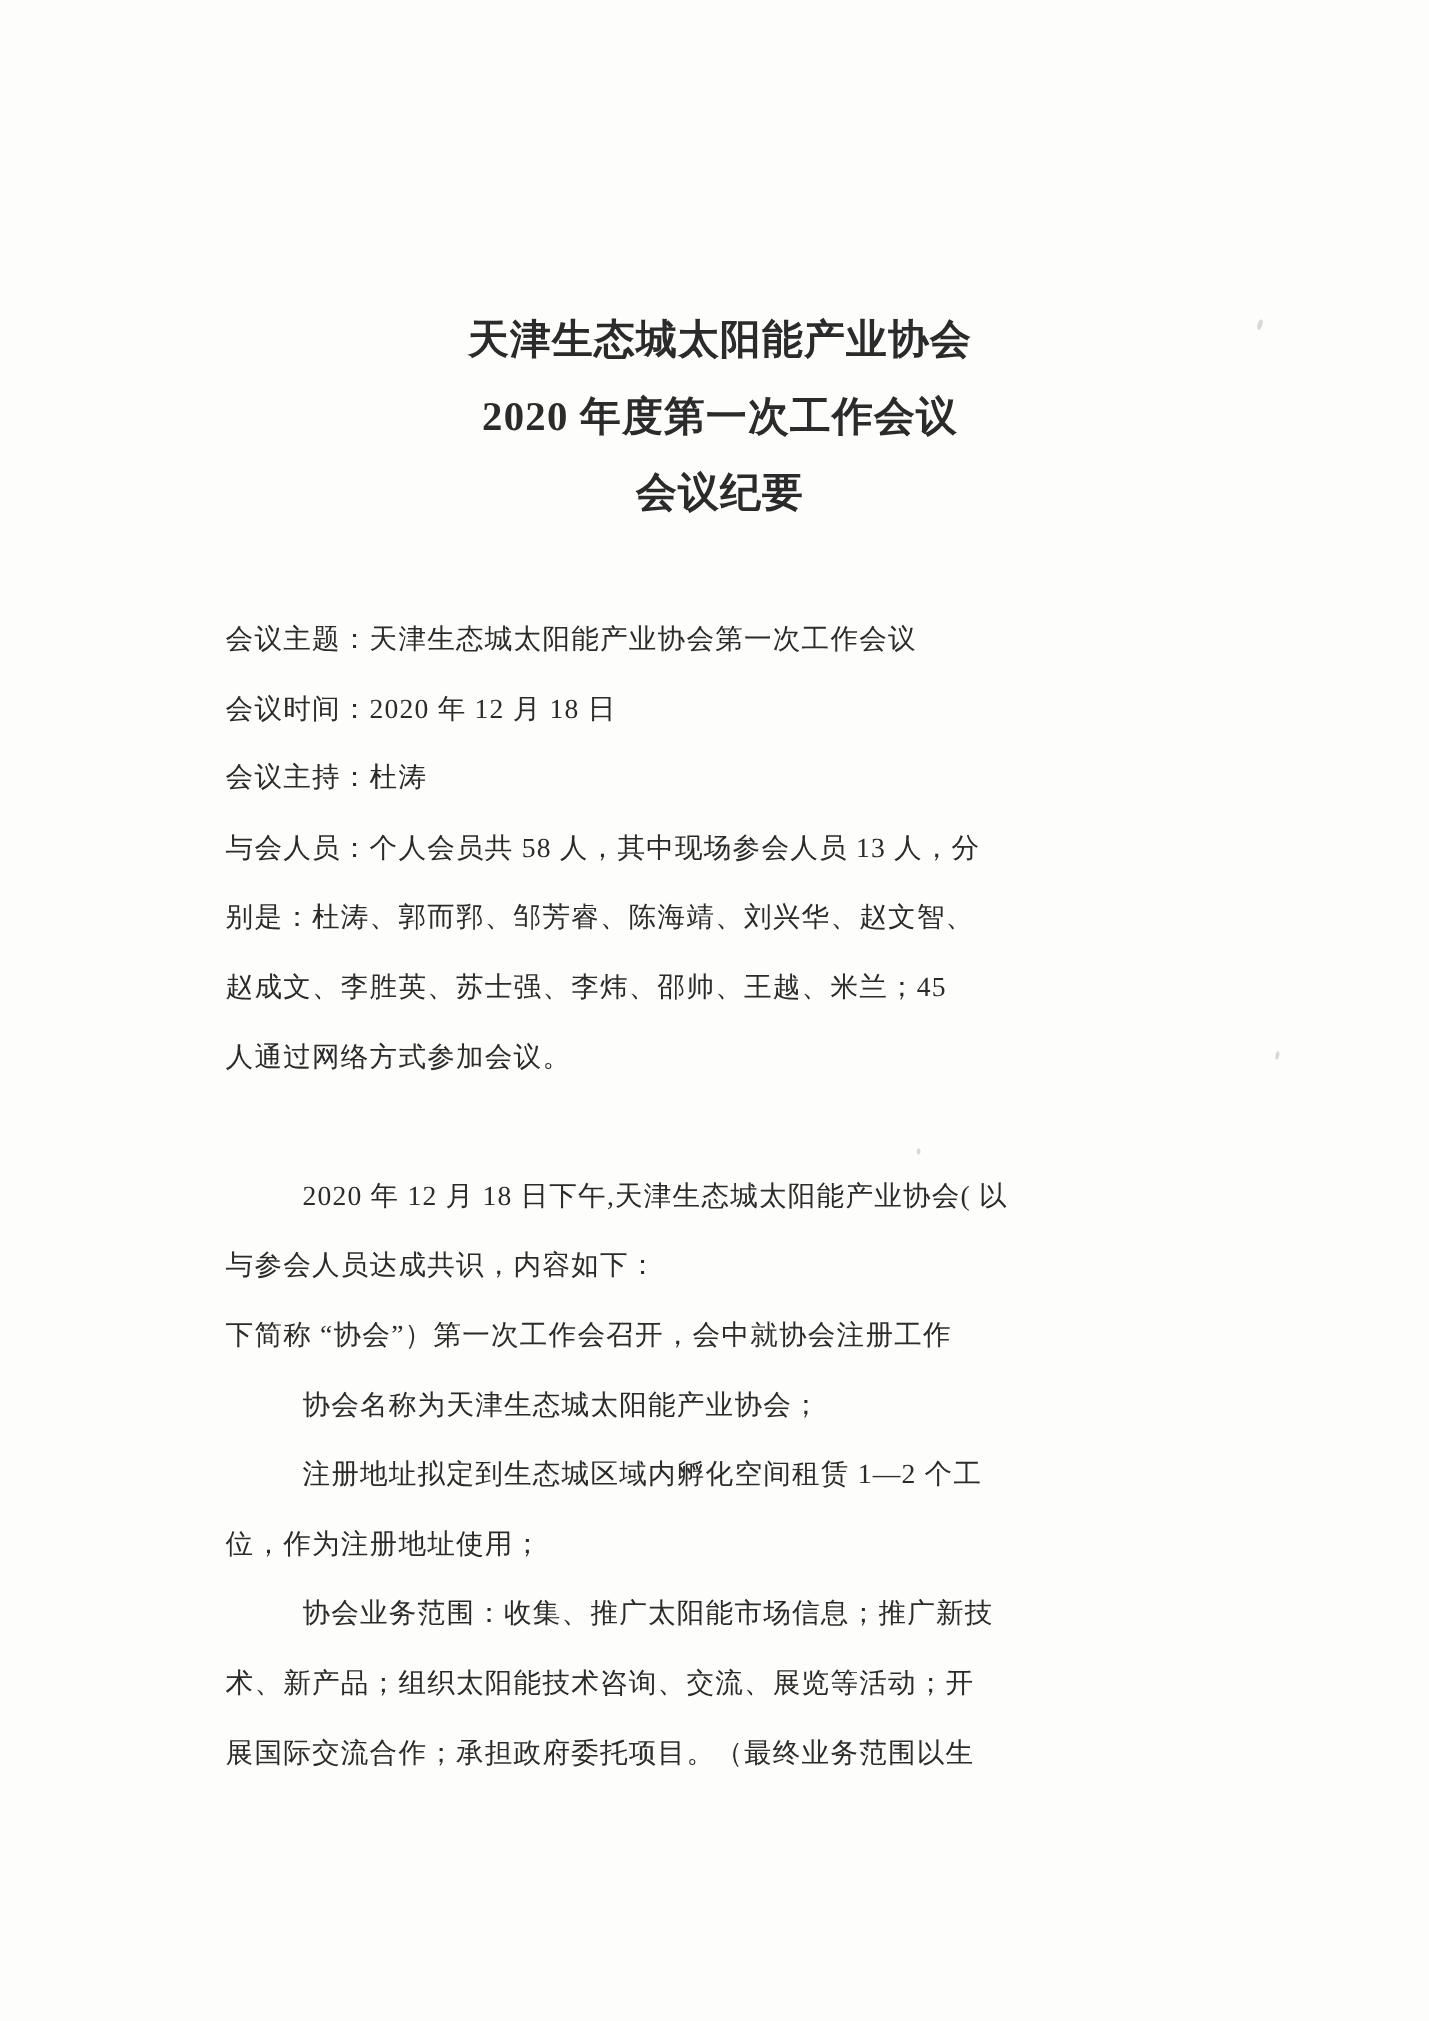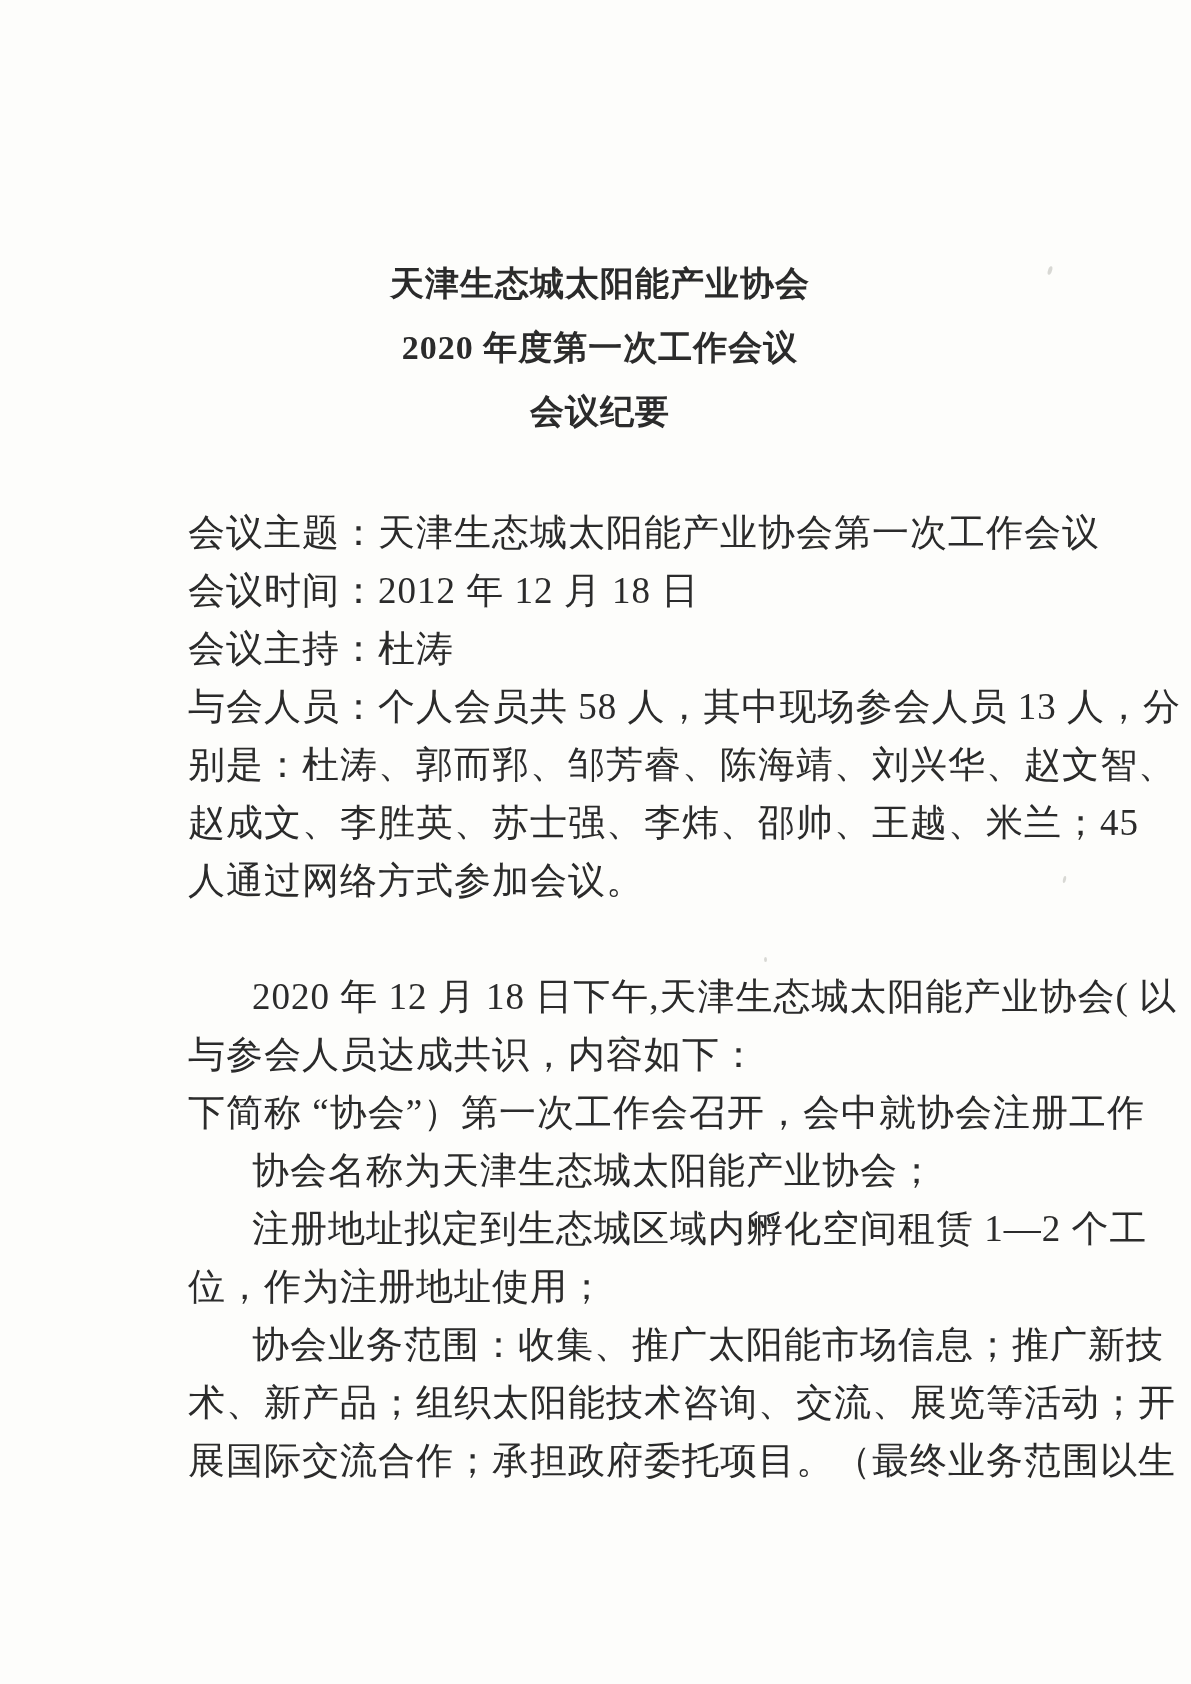--- a/index.html
+++ b/index.html
@@ -32,28 +32,29 @@
     font-size: 34px;
     font-weight: 700;
     line-height: 64px;
     text-align: center;
     letter-spacing: 1px;
     white-space: nowrap;
   }
   .gap-title { height: 60px; }
   .gap-para  { height: 58px; }
   .line {
-    font-size: 37px;
+    font-size: 23px;
     line-height: 58px;
     letter-spacing: 1px;
     white-space: nowrap;
   }
   .host-row {
     display: flex;
     justify-content: space-between;
+    font-family: Liberation Mono, monospace;
   }
   .indent { text-indent: 64px; }
   
   .scan-speck {
     position: absolute;
     background: #b9b9b4;
     border-radius: 50%;
     opacity: 0.55;
   }
   .speck-1 { left: 1048px; top: 266px; width: 4px; height: 9px; transform: rotate(18deg); }
@@ -71,21 +72,21 @@
 
   <div class="content">
 
     <h1 class="title-line">天津生态城太阳能产业协会</h1>
     <h1 class="title-line">2020 年度第一次工作会议</h1>
     <h1 class="title-line">会议纪要</h1>
 
     <div class="gap-title"></div>
 
     <div class="line">会议主题：天津生态城太阳能产业协会第一次工作会议</div>
-    <div class="line">会议时间：2012 年 12 月 18 日</div>
+    <div class="line">会议时间：2020 年 12 月 18 日</div>
 
     <div class="line host-row">
       <span>会议主持：杜涛</span>
     </div>
 
     <div class="line">与会人员：个人会员共 58 人，其中现场参会人员 13 人，分</div>
     <div class="line">别是：杜涛、郭而郛、邹芳睿、陈海靖、刘兴华、赵文智、</div>
     <div class="line">赵成文、李胜英、苏士强、李炜、邵帅、王越、米兰；45</div>
     <div class="line">人通过网络方式参加会议。</div>
 

